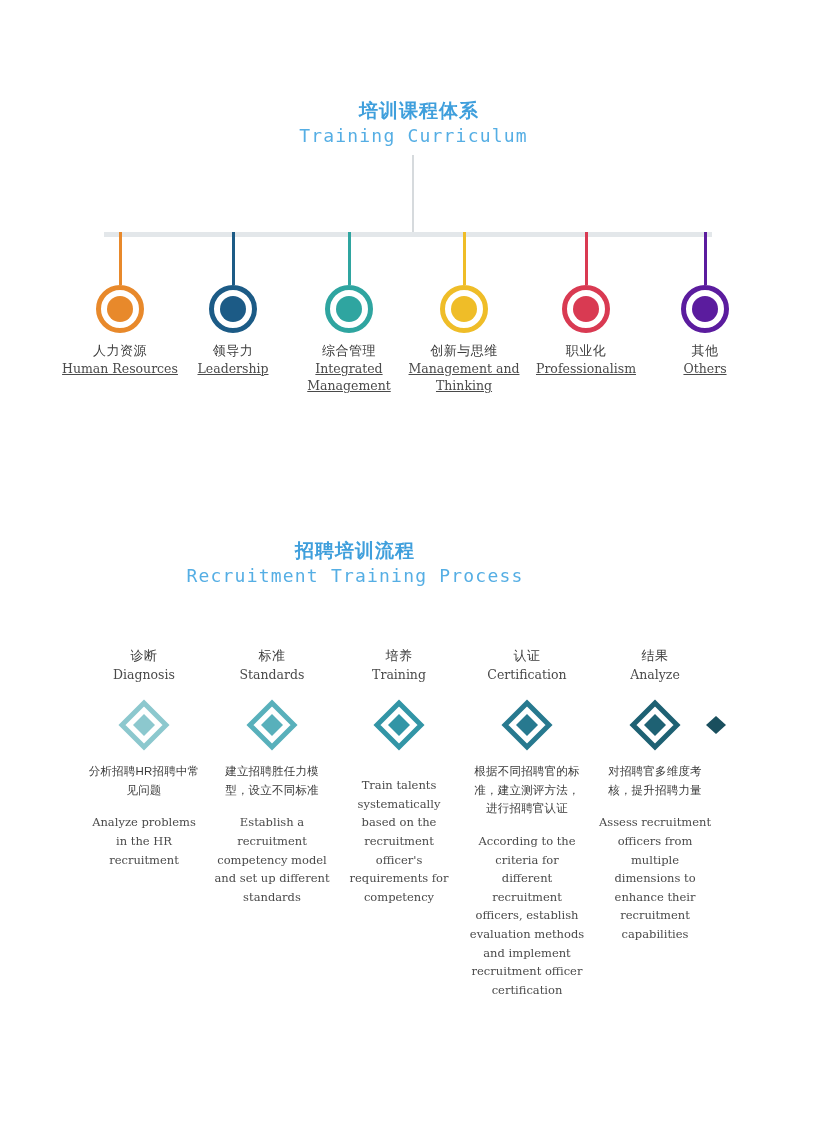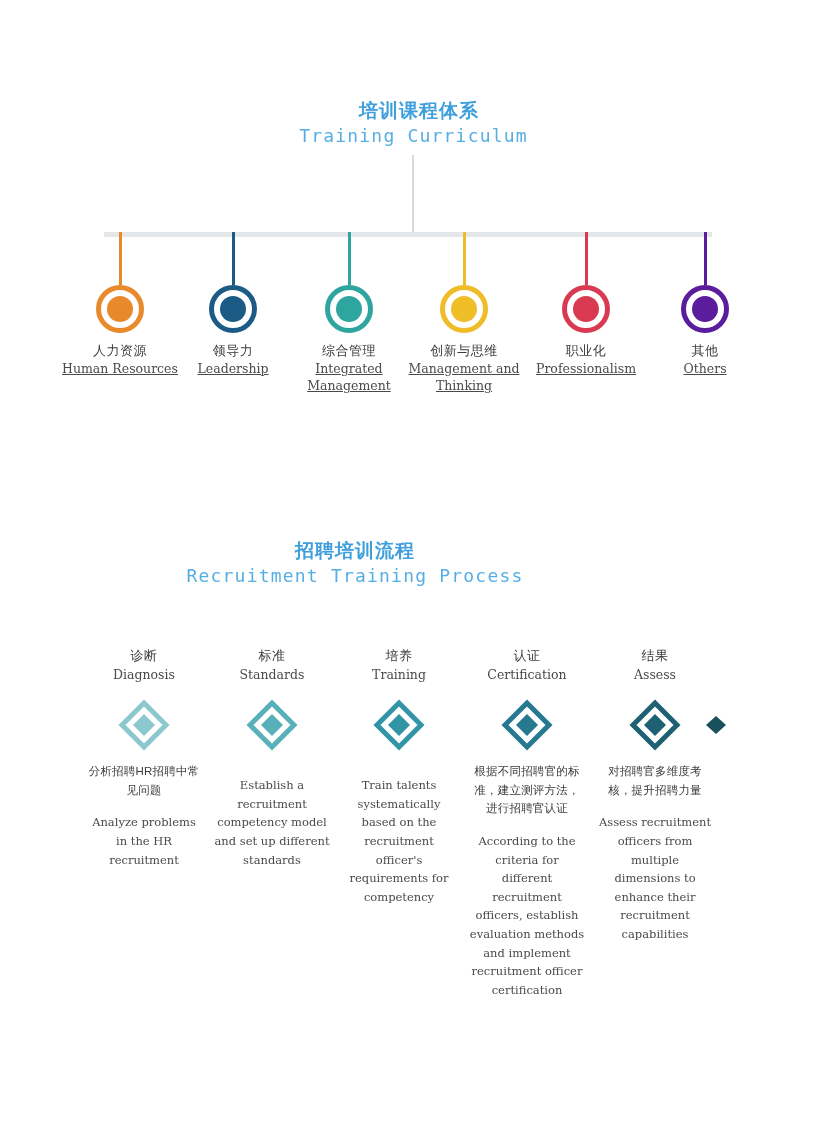--- a/index.html
+++ b/index.html
@@ -310,29 +310,30 @@
       <div class="step-head" style="left: 314px; top: 648px;">
         <span class="cn">培养</span>
         <span class="en">Training</span>
       </div>
       <div class="step-head" style="left: 442px; top: 648px;">
         <span class="cn">认证</span>
         <span class="en">Certification</span>
       </div>
       <div class="step-head" style="left: 570px; top: 648px;">
         <span class="cn">结果</span>
-        <span class="en">Assess</span>
+        <span class="en">Analyze</span>
       </div>
     </div>
   <div id="process-bodies">
       <div class="step-body" style="left: 86px;">
         <span class="cn">分析招聘HR招聘中常见问题</span>
         <span class="en">Analyze problems in the HR recruitment</span>
       </div>
       <div class="step-body" style="left: 214px;">
+        <span class="cn">建立招聘胜任力模型，设立不同标准</span>
         <span class="en">Establish a recruitment competency model and set up different standards</span>
       </div>
       <div class="step-body" style="left: 341px;">
         <span class="en">Train talents systematically based on the recruitment officer's requirements for competency</span>
       </div>
       <div class="step-body" style="left: 469px;">
         <span class="cn">根据不同招聘官的标准，建立测评方法，进行招聘官认证</span>
         <span class="en">According to the criteria for different recruitment officers, establish evaluation methods and implement recruitment officer certification</span>
       </div>
       <div class="step-body" style="left: 597px;">

